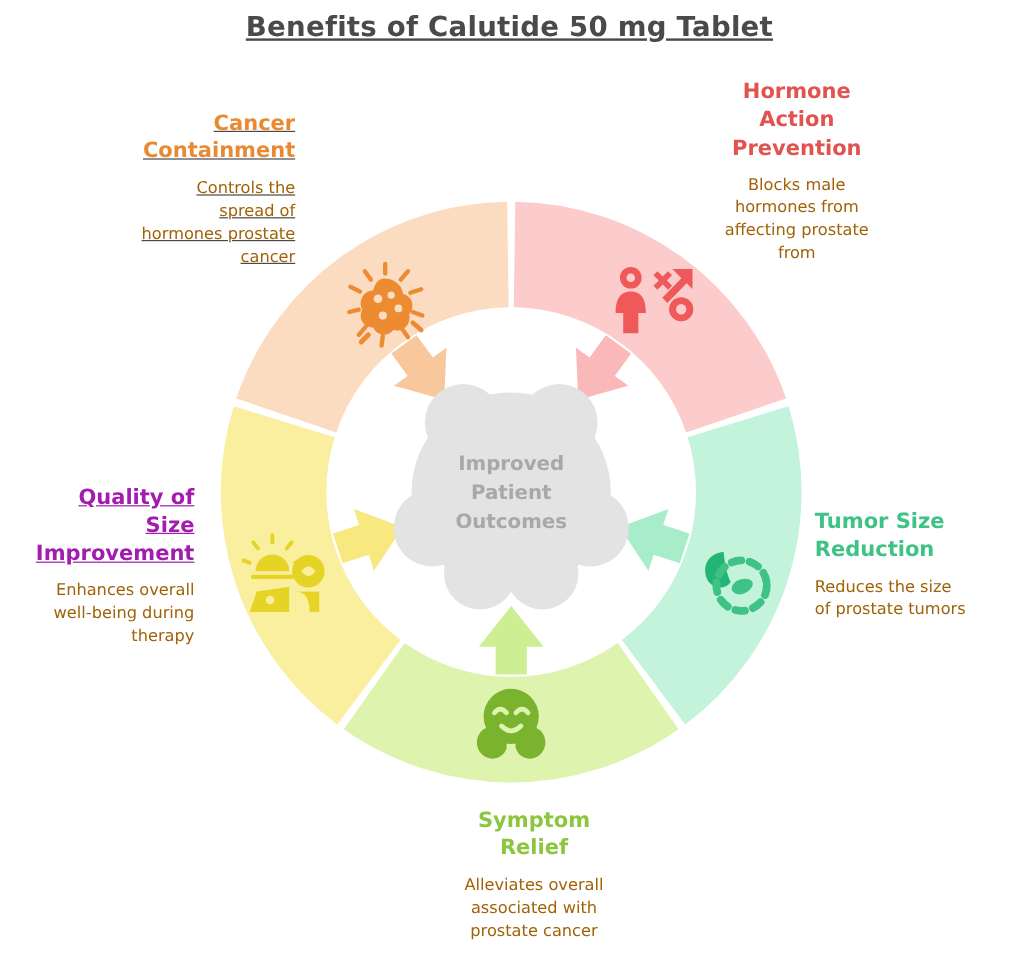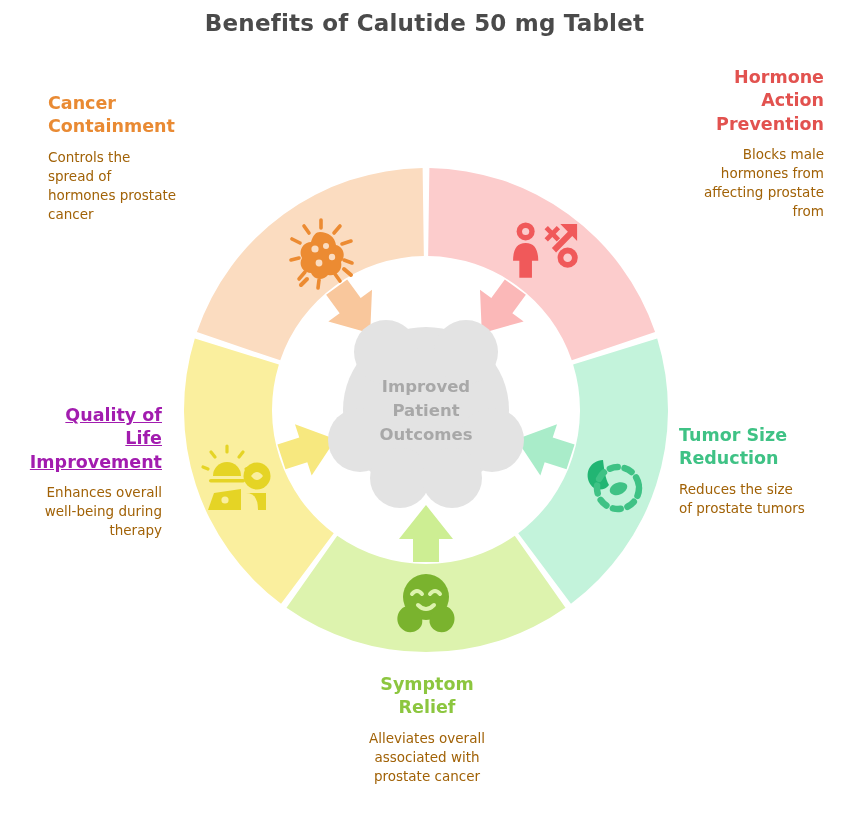--- a/index.html
+++ b/index.html
@@ -19,20 +19,21 @@
   #page-title {
     position: absolute;
     top: 10px;
     left: 0;
     width: 849px;
     text-align: center;
     font-size: 23px;
     font-weight: bold;
     color: #4a4a4a;
     letter-spacing: .2px;
+    text-decoration: underline;
   }
 
   #wheel {
     position: absolute;
     left: 0;
     top: 0;
     width: 849px;
     height: 816px;
   }
 
@@ -46,25 +47,25 @@
     line-height: 1.33;
     margin-bottom: 9px;
   }
   .seg-label .desc {
     font-size: 13.5px;
     line-height: 1.42;
     color: #a16207;
   }
 
   
-  #label-hormone      { left: 624px; top: 66px;  text-align: right;  }
-  #label-cancer       { left: 48px;  top: 92px;  width: 198px; text-align: left; }
+  #label-hormone      { left: 564px; top: 66px;  text-align: center;  }
+  #label-cancer       { left: 48px;  top: 92px;  width: 198px; text-align: right; text-decoration: underline; }
   #label-tumor        { left: 679px; top: 424px; text-align: left;  }
   #label-quality      { left: 0px;   top: 404px; width: 162px; text-align: right; }
-  #label-symptom      { left: 322px; top: 673px; width: 210px; text-align: center; }
+  #label-symptom      { left: 340px; top: 673px; width: 210px; text-align: center; }
 
   #label-hormone .heading { color: #e2524f; }
   #label-cancer  .heading { color: #e98a33; }
   #label-tumor   .heading { color: #3fc285; }
   #label-quality .heading { color: #a21caf; text-decoration: underline; }
   #label-symptom .heading { color: #8cc63f; }
 
   .hub-text {
     font-size: 16.5px;
     font-weight: bold;
@@ -228,21 +229,21 @@
   </div>
   <div class="desc">
     <div>Reduces the size</div>
     <div>of prostate tumors</div>
   </div>
 </div>
 
 <div class="seg-label" id="label-quality">
   <div class="heading">
     <div>Quality of</div>
-    <div>Life</div>
+    <div>Size</div>
     <div>Improvement</div>
   </div>
   <div class="desc">
     <div>Enhances overall</div>
     <div>well-being during</div>
     <div>therapy</div>
   </div>
 </div>
 
 <div class="seg-label" id="label-symptom">

